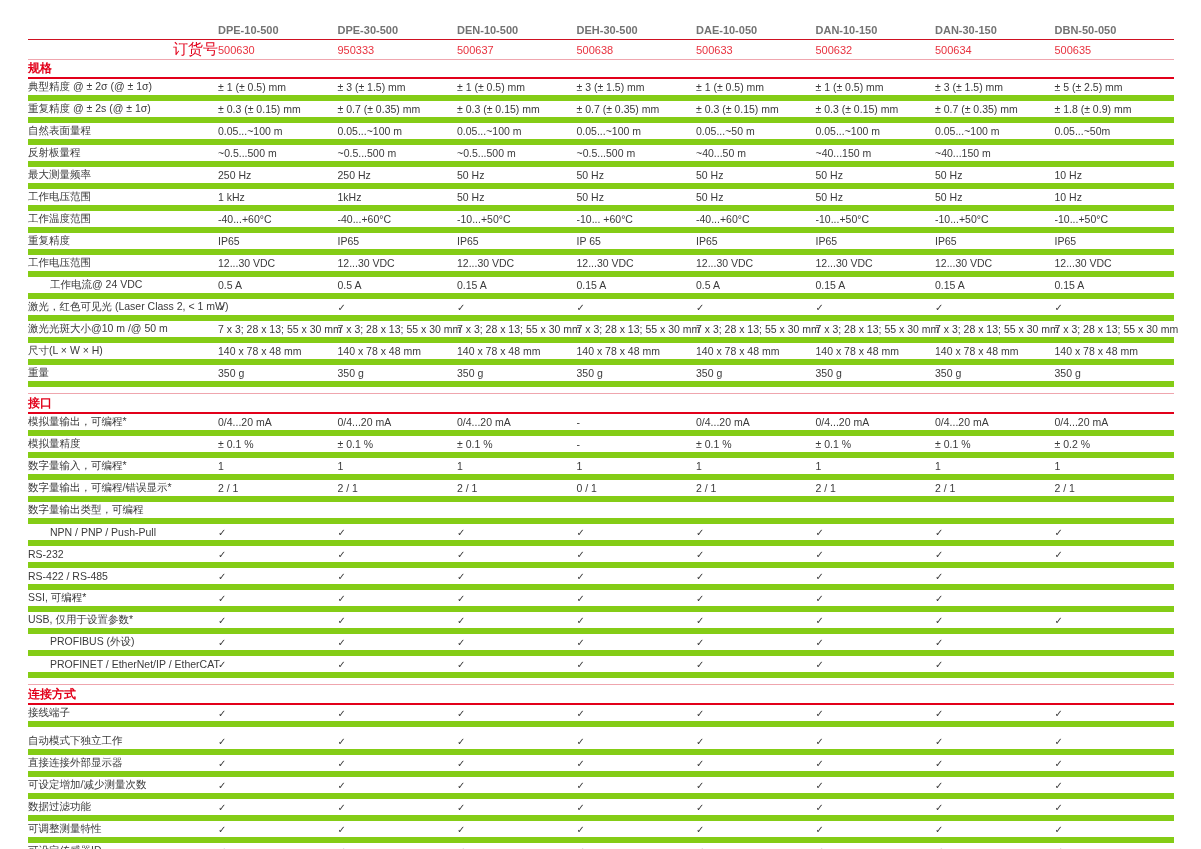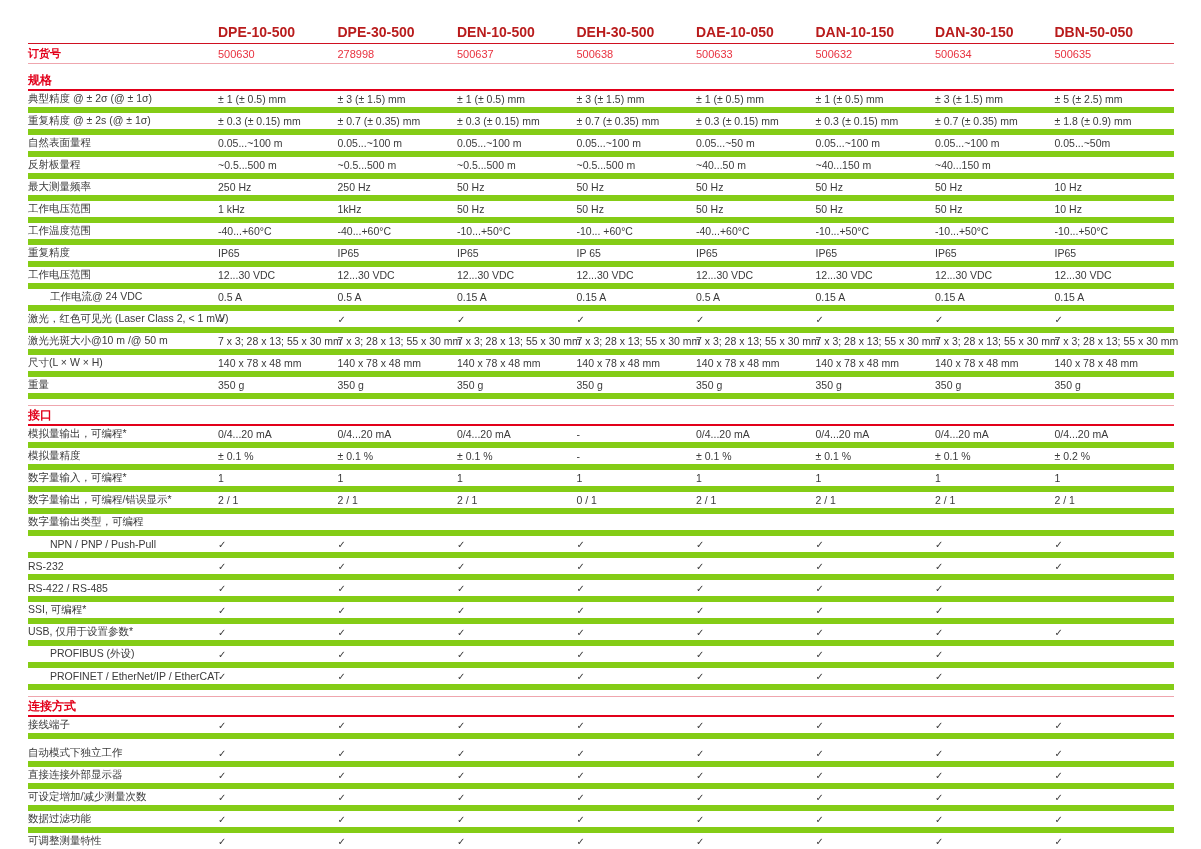--- a/index.html
+++ b/index.html
@@ -19,39 +19,40 @@
   .grid-row{
     display:grid;
     grid-template-columns:190px repeat(7,119.5px) 119px;
     align-items:center;
   }
   .products-row{
     padding-bottom:3px;
     border-bottom:1px solid #cf1021;
   }
   .product-name{
-    font-size:14px;
+    font-size:11px;
     font-weight:bold;
-    color:#b91c1c;
+    color:#737373;
     white-space:nowrap;
   }
   .order-row{
     height:19px;
     border-bottom:1px solid #efa6ae;
   }
   .order-label{
-    font-size:11px;
-    font-weight:bold;
+    font-size:15px;
+    font-weight:normal;
     color:#e2001a;
+    text-align:right;
   }
   .order-no{
     font-size:11px;
     color:#e8323f;
   }
-  .section{margin-top:8px;}
+  .section{margin-top:0;}
   .section + .section{margin-top:6px;}
   .section-head{
     height:17px;
     display:flex;
     align-items:center;
     border-bottom:2px solid #e2001a;
   }
   .section + .section .section-head{
     border-top:1px solid #efa6ae;
     height:18px;
@@ -95,21 +96,21 @@
         <div class="product-name">DAE-10-050</div>
         <div class="product-name">DAN-10-150</div>
         <div class="product-name">DAN-30-150</div>
         <div class="product-name">DBN-50-050</div>
       </div>
 
     <div class="grid-row order-row">
       <div class="order-label">订货号</div>
 
     <div class="order-no">500630</div>
-        <div class="order-no">278998</div>
+        <div class="order-no">950333</div>
         <div class="order-no">500637</div>
         <div class="order-no">500638</div>
         <div class="order-no">500633</div>
         <div class="order-no">500632</div>
         <div class="order-no">500634</div>
         <div class="order-no">500635</div>
       </div>
 
     <div>
 

